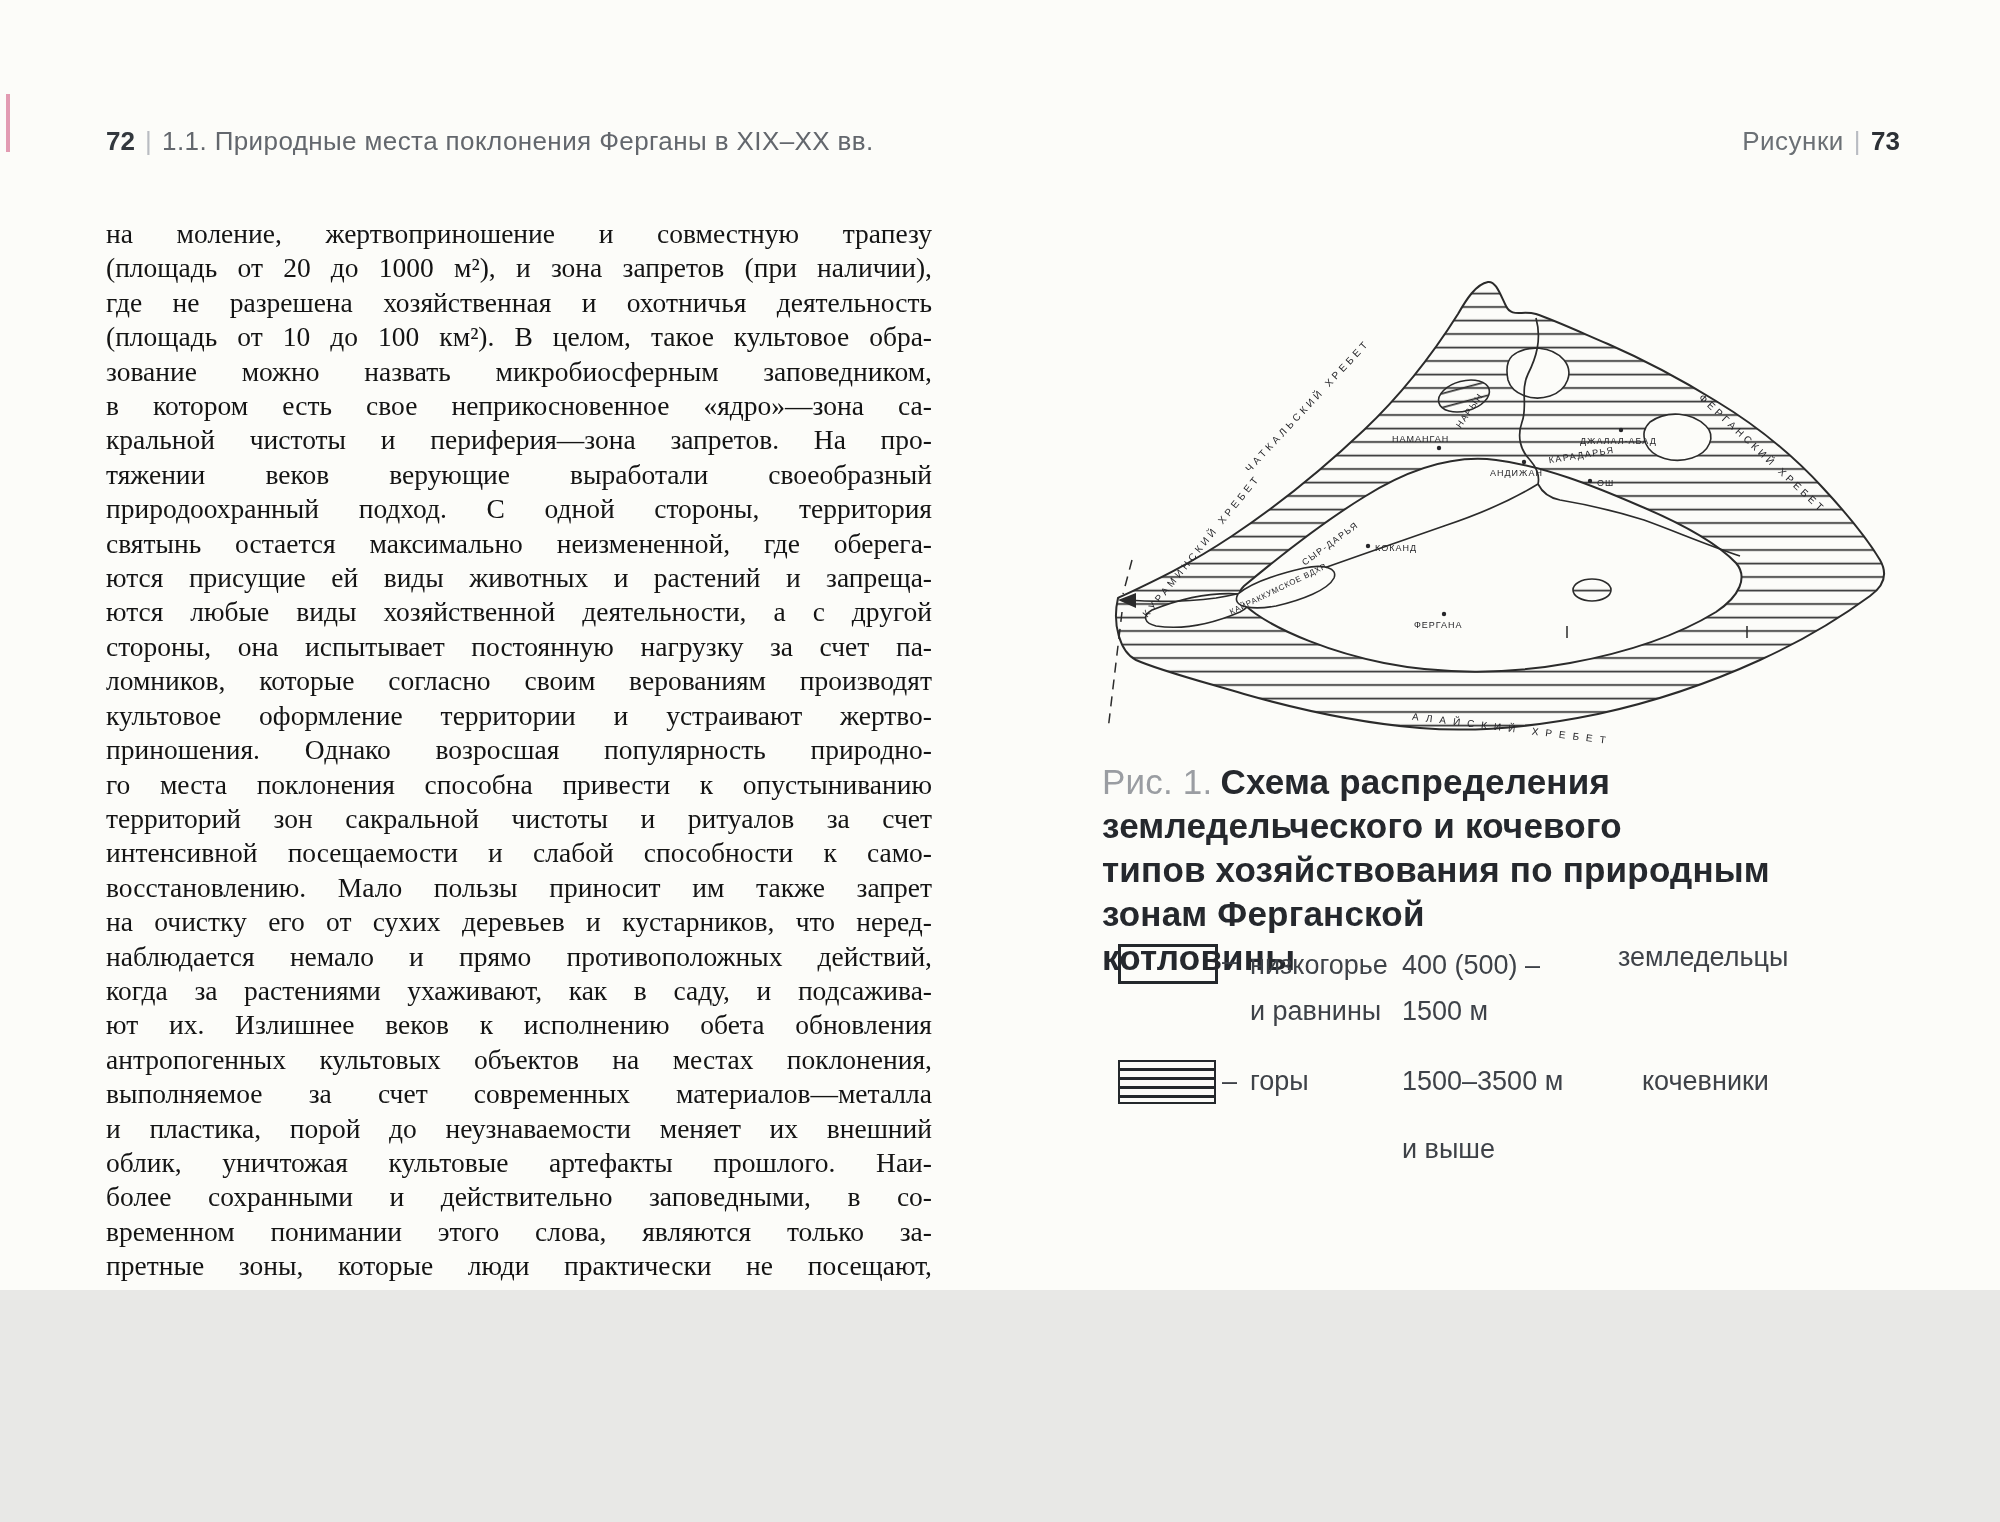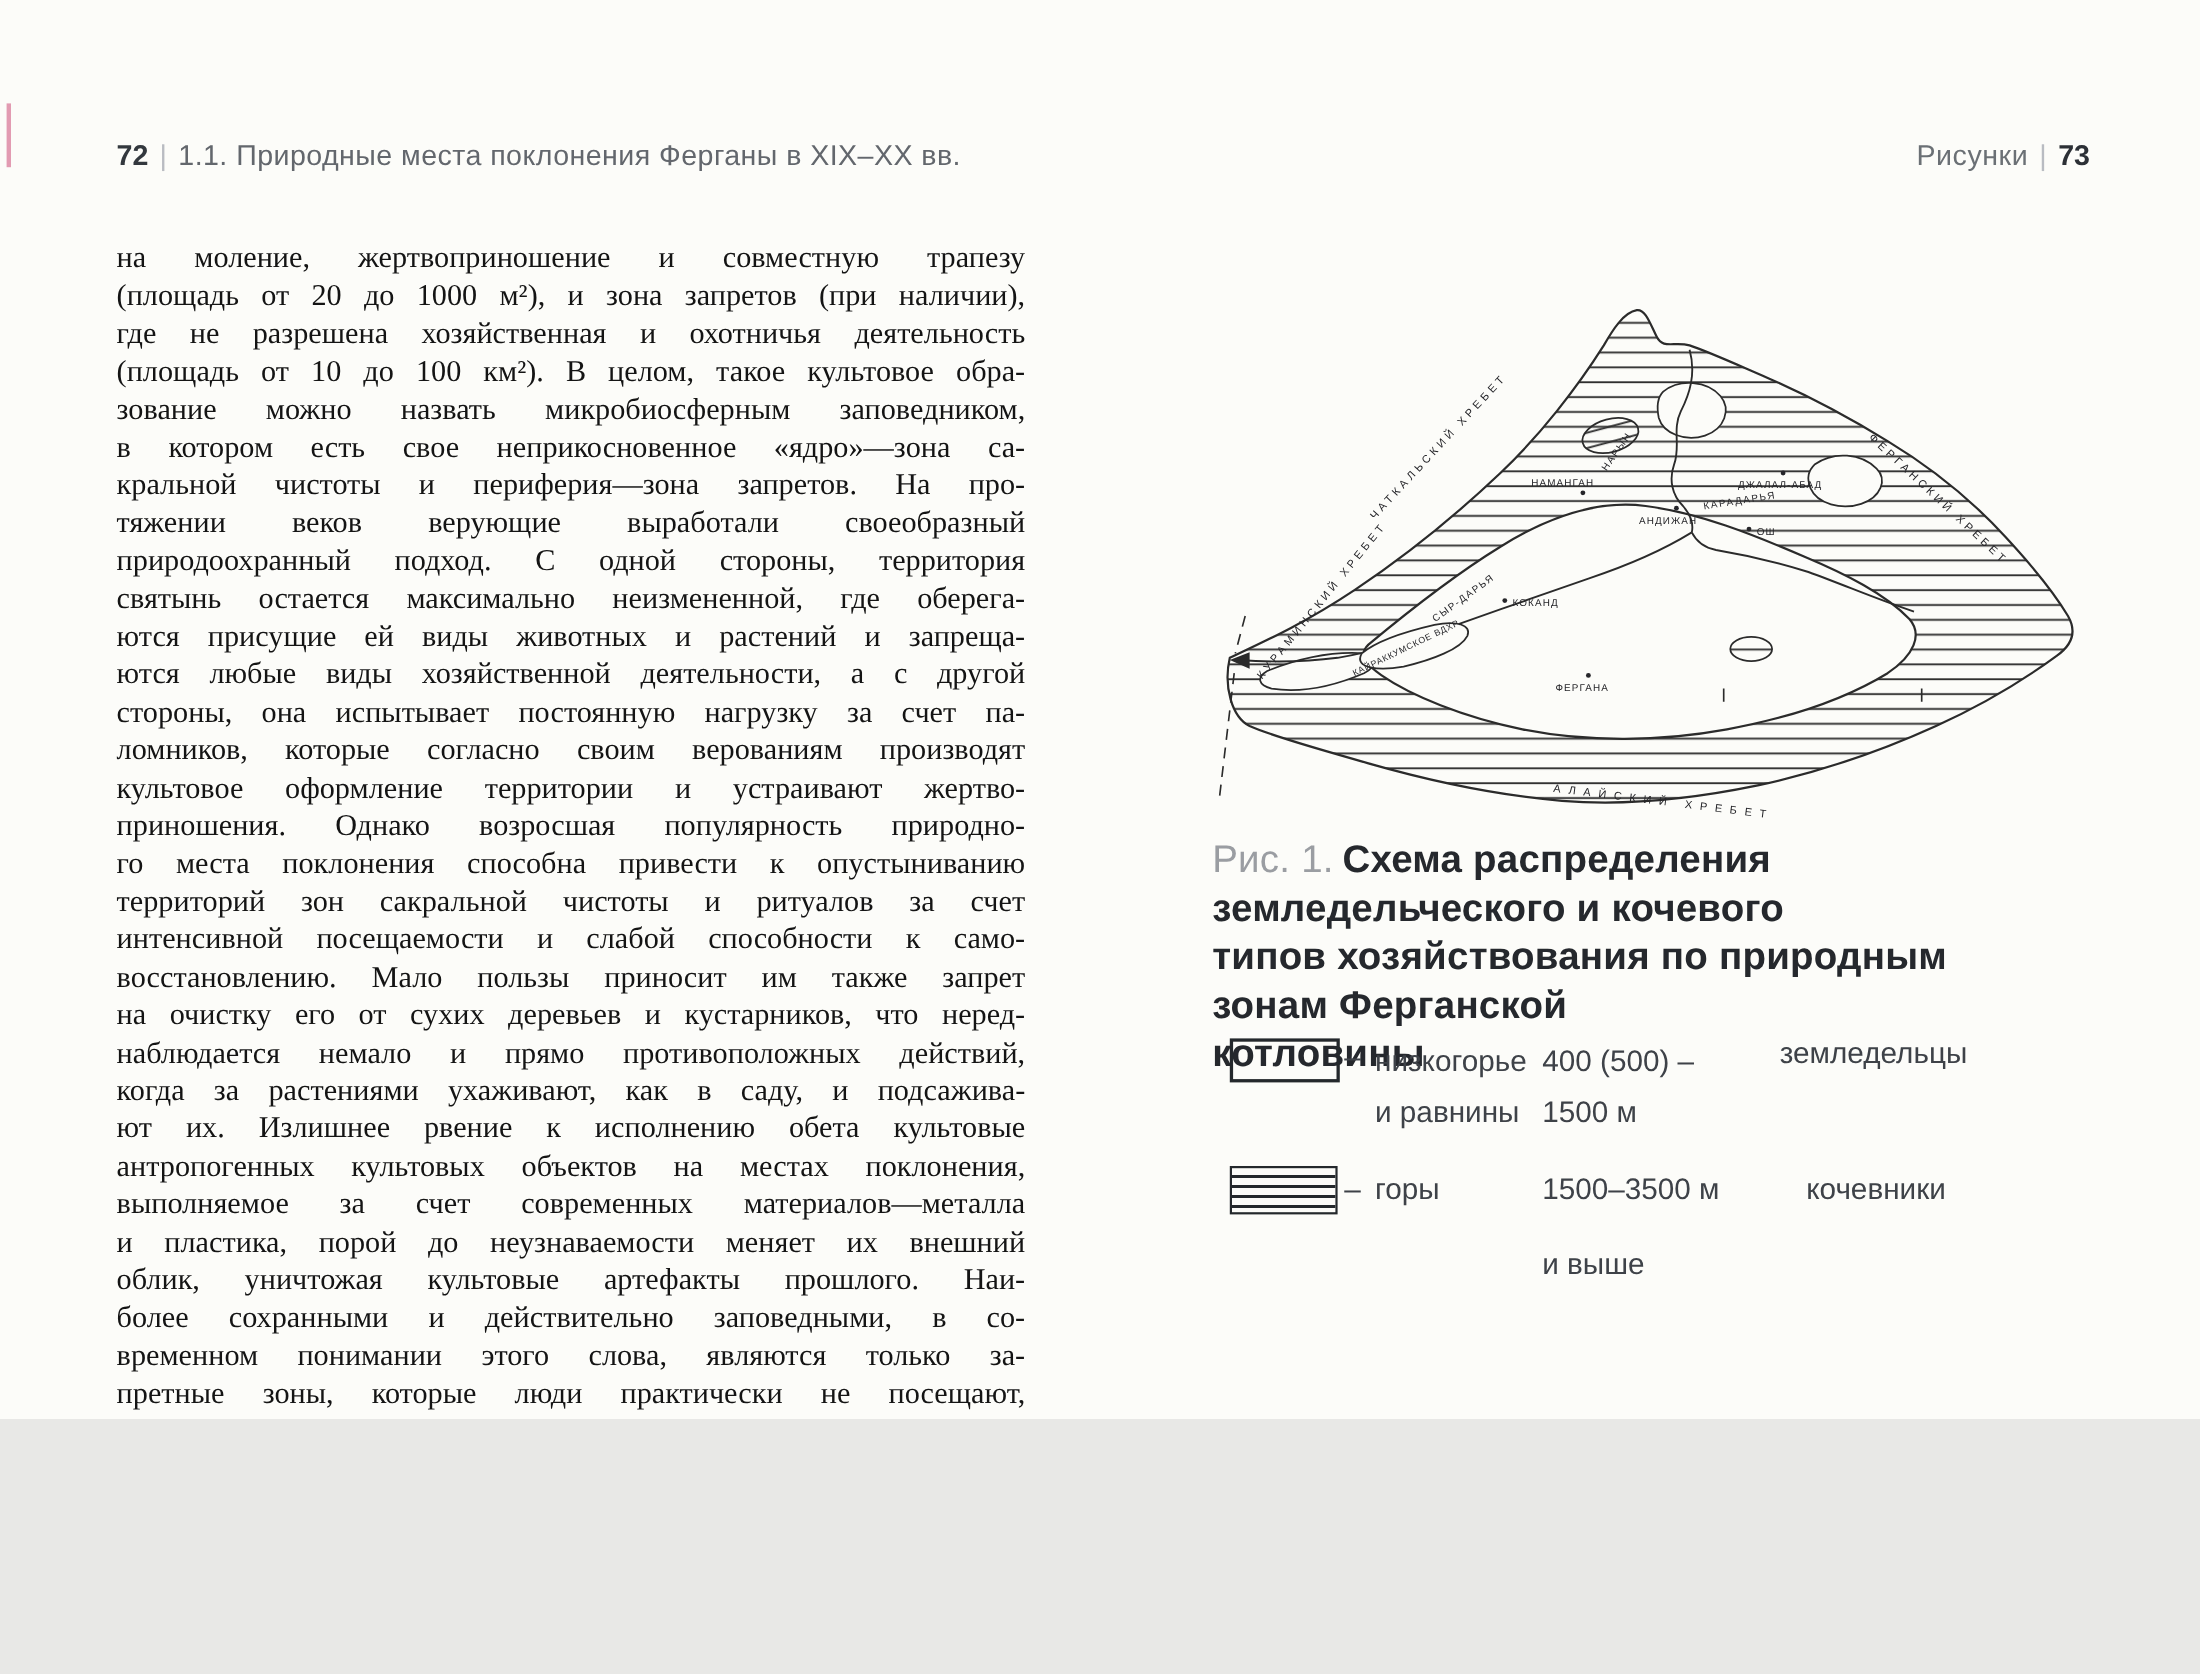--- a/index.html
+++ b/index.html
@@ -77,21 +77,21 @@
       <div class="bline">ломников, которые согласно своим верованиям производят</div>
       <div class="bline">культовое оформление территории и устраивают жертво-</div>
       <div class="bline">приношения. Однако возросшая популярность природно-</div>
       <div class="bline">го места поклонения способна привести к опустыниванию</div>
       <div class="bline">территорий зон сакральной чистоты и ритуалов за счет</div>
       <div class="bline">интенсивной посещаемости и слабой способности к само-</div>
       <div class="bline">восстановлению. Мало пользы приносит им также запрет</div>
       <div class="bline">на очистку его от сухих деревьев и кустарников, что неред-</div>
       <div class="bline">наблюдается немало и прямо противоположных действий,</div>
       <div class="bline">когда за растениями ухаживают, как в саду, и подсажива-</div>
-      <div class="bline">ют их. Излишнее рвение к исполнению обета культовые</div>
+      <div class="bline">ют их. Излишнее веков к исполнению обета обновления</div>
       <div class="bline">антропогенных культовых объектов на местах поклонения,</div>
       <div class="bline">выполняемое за счет современных материалов—металла</div>
       <div class="bline">и пластика, порой до неузнаваемости меняет их внешний</div>
       <div class="bline">облик, уничтожая культовые артефакты прошлого. Наи-</div>
       <div class="bline">более сохранными и действительно заповедными, в со-</div>
       <div class="bline">временном понимании этого слова, являются только за-</div>
       <div class="bline">претные зоны, которые люди практически не посещают,</div>
       <div class="bline">благодаря чему они имеют возможность пребывать в есте-</div>
       <div class="bline last">ственном состоянии.</div>
     </div>

